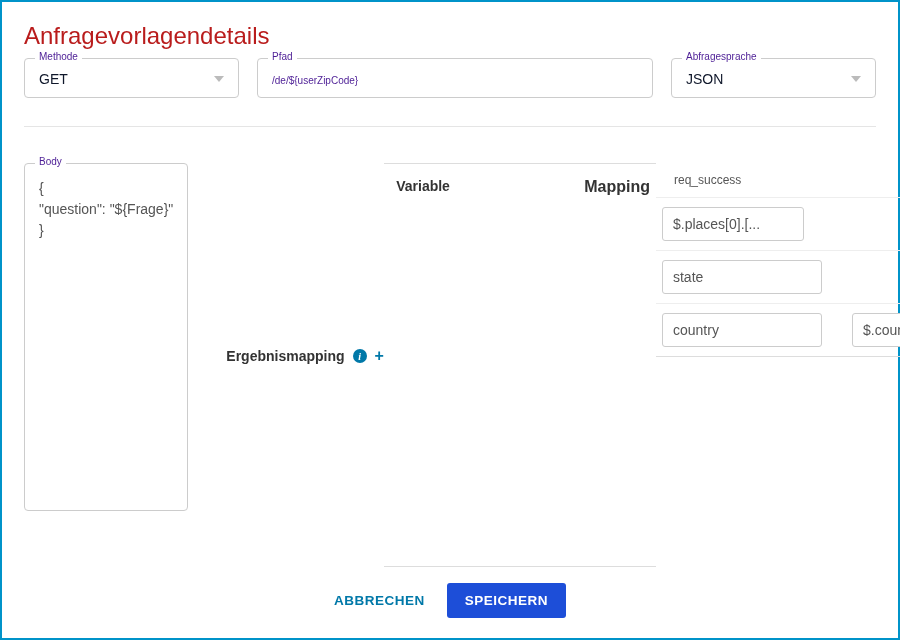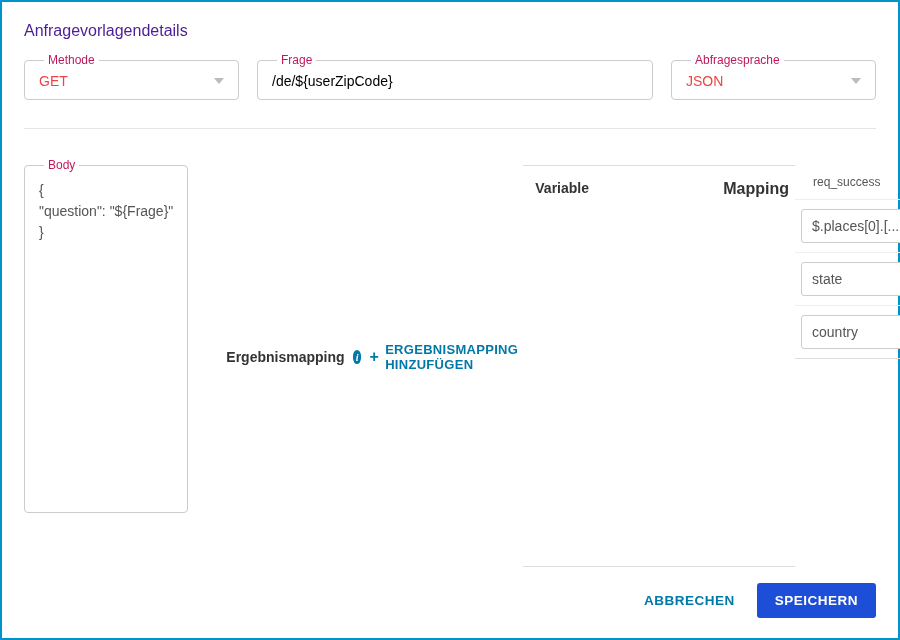--- a/index.html
+++ b/index.html
@@ -12,62 +12,62 @@
   .modal {
     width: 900px;
     height: 640px;
     border: 2px solid #0093c9;
     padding: 20px 22px;
     position: relative;
     display: flex;
     flex-direction: column;
   }
   .title {
-    font-size: 16px;
+    font-size: 24px;
     font-weight: 400;
-    color: #4c1d95;
-    margin-bottom: 20px;
+    color: #b91c1c;
+    margin-bottom: 8px;
   }
   .row-top {
     display: flex;
     gap: 18px;
     margin-bottom: 28px;
   }
   .field {
     position: relative;
     border: 1px solid #ccc;
     border-radius: 4px;
     padding: 12px 14px 10px 14px;
     background: #fff;
   }
   .field-label {
     position: absolute;
     top: -8px;
-    left: 19px;
+    left: 10px;
     background: #fff;
     padding: 0 4px;
-    font-size: 12px;
-    color: #be185d;
+    font-size: 10px;
+    color: #4c1d95;
   }
   .field-method { width: 215px; display:flex; align-items:center; justify-content:space-between; }
   .field-path { flex: 1; }
   .field-lang { width: 205px; display:flex; align-items:center; justify-content:space-between; }
-  .field-value { color: #ef4444; font-size: 14px; }
+  .field-value { color: #0f172a; font-size: 14px; }
   .chevron {
     width: 0; height: 0;
     border-left: 5px solid transparent;
     border-right: 5px solid transparent;
     border-top: 6px solid #bbb;
   }
   .path-input {
     border: none;
     outline: none;
     width: 100%;
-    font-size: 14px;
-    color: #000000;
+    font-size: 10px;
+    color: #4c1d95;
     font-family: inherit;
   }
   .divider {
     height: 1px;
     background: #e5e5e5;
     margin-bottom: 36px;
   }
   .row-main {
     display: flex;
     gap: 38px;
@@ -169,21 +169,21 @@
   .cell-map .cell-input { width: 142px; }
   .cell-actions { margin-left:auto; padding-right:6px; display:flex; align-items:center; }
   .trash-icon {
     width: 14px;
     cursor: pointer;
   }
   .trash-icon svg { display:block; }
   .trash-disabled svg path, .trash-disabled svg rect { fill: #bbb; }
   .footer {
     display: flex;
-    justify-content: flex-end;
+    justify-content: center;
     align-items: center;
     gap: 22px;
     margin-top: auto;
     padding-top: 16px;
   }
   .btn-cancel {
     color: #0078a8;
     font-weight: 700;
     font-size: 13.5px;
     letter-spacing: 0.5px;
@@ -212,21 +212,21 @@
 
   <div class="title">Anfragevorlagendetails</div>
 
   <div class="row-top">
     <div class="field field-method">
       <span class="field-label">Methode</span>
       <span class="field-value">GET</span>
       <span class="chevron"></span>
     </div>
     <div class="field field-path">
-      <span class="field-label">Frage</span>
+      <span class="field-label">Pfad</span>
       <input class="path-input" value="/de/${userZipCode}" style="">
     </div>
     <div class="field field-lang">
       <span class="field-label">Abfragesprache</span>
       <span class="field-value">JSON</span>
       <span class="chevron"></span>
     </div>
   </div>
 
   <div class="divider"></div>
@@ -239,21 +239,20 @@
 "question": "${Frage}"
 }</div>
     </div>
 
     <div class="mapping-panel">
       <div class="mapping-header">
         <span class="mapping-title">Ergebnismapping</span>
         <span class="info-icon">i</span>
         <span class="add-mapping">
           <span class="plus">+</span>
-          <span>ERGEBNISMAPPING HINZUFÜGEN</span>
         </span>
       </div>
 
       <div class="mapping-table-header">
         <div class="col-var">Variable</div>
         <div class="col-map">Mapping</div>
       </div>
 
       <div class="mapping-rows">
 

